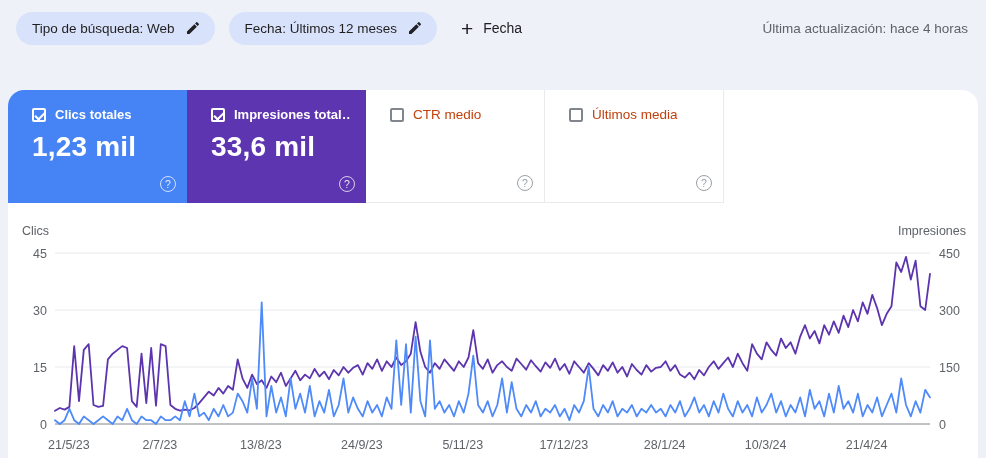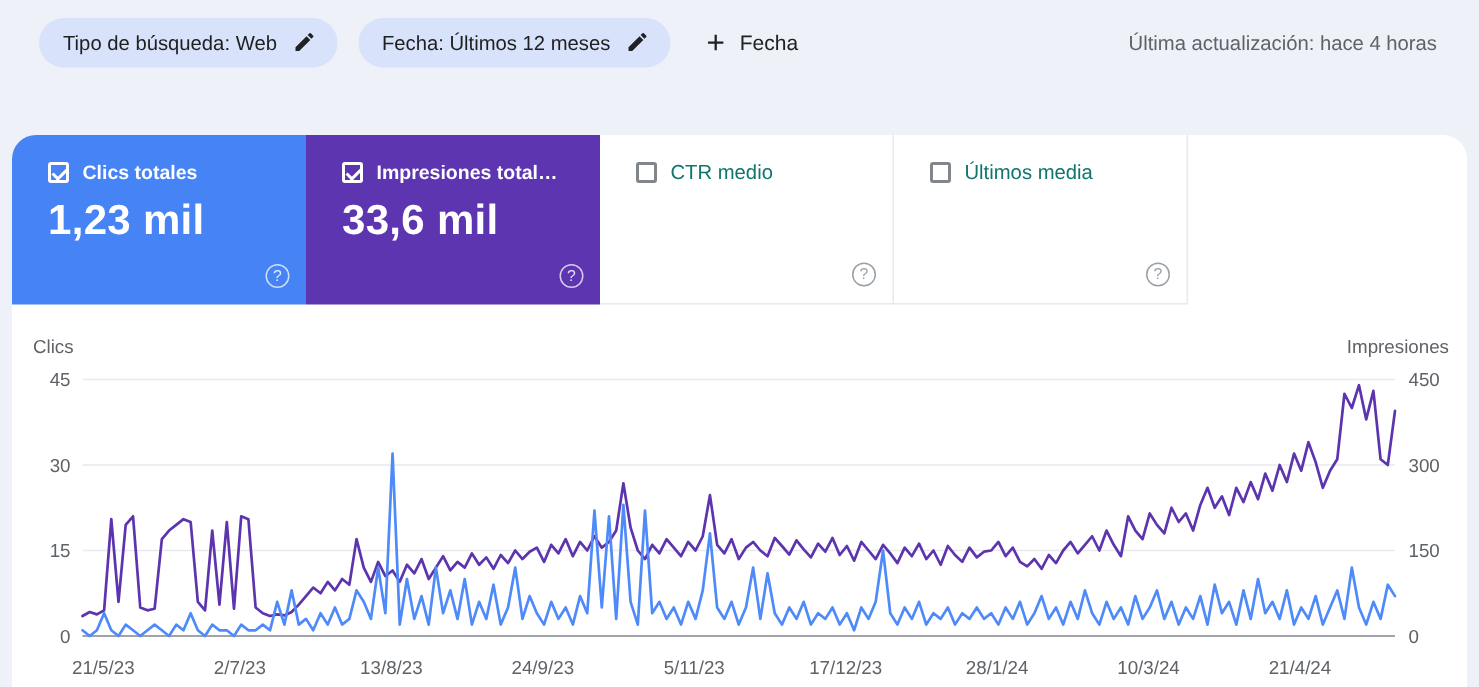--- a/index.html
+++ b/index.html
@@ -6,21 +6,21 @@
   html,body { width:986px; height:458px; overflow:hidden; }
   body {
     font-family:"Liberation Sans","DejaVu Sans",sans-serif;
     background:#eef1f8;
     position:relative;
     color:#202124;
   }
   
   .topbar {
     position:absolute; left:0; top:0; width:986px; height:56px;
-    display:flex; align-items:center; padding:0 26px; gap:14px;
+    display:flex; align-items:center; padding:0 16px; gap:14px;
   }
   .chip {
     display:inline-flex; align-items:center; gap:10px;
     background:#d9e2fb; border-radius:17px; height:33px;
     padding:0 14px 0 16px; font-size:13.5px; color:#1f1f1f;
     cursor:pointer; white-space:nowrap;
   }
   .chip svg { display:block; }
   .new-btn {
     display:inline-flex; align-items:center; gap:10px; height:33px;
@@ -32,39 +32,39 @@
     margin-left:auto; font-size:13.5px; color:#5f6368; padding-right:2px;
   }
   
   .panel {
     position:absolute; left:8px; right:8px; top:90px; bottom:0;
     background:#ffffff; border-radius:16px 16px 0 0;
   }
   
   .cards { display:flex; height:113px; }
   .card {
-    width:196px; height:113px; position:relative; padding:17px 16px 4px 24px;
+    width:179px; height:113px; position:relative; padding:17px 16px 4px 24px;
     cursor:pointer;
   }
   .card.colored-0 { border-radius:16px 0 0 0; }
   .card.plain { background:#fff; border-right:1px solid #e8eaed; border-bottom:1px solid #e8eaed; }
   .card.plain.first-plain { border-left:0; }
   .card-top { display:flex; align-items:center; gap:9px; }
   .cbx {
     width:14px; height:14px; border-radius:2px; flex:0 0 auto;
     border:2px solid #fff; position:relative;
   }
   .card.plain .cbx { border:2px solid #80868b; }
   .cbx.checked::after {
     content:""; position:absolute; left:1px; top:4px; width:8px; height:4px;
     border-left:2px solid #fff; border-bottom:2px solid #fff;
     transform:rotate(-45deg); margin-top:-2px;
   }
   .card-label { font-size:13px; font-weight:700; color:#fff; white-space:nowrap; overflow:hidden; }
-  .card.plain .card-label { color:#0f766e; font-weight:400; font-size:13.5px; }
+  .card.plain .card-label { color:#c2410c; font-weight:400; font-size:13.5px; }
   .card-value { margin-top:9px; font-size:28px; color:#fff; letter-spacing:0.2px;font-weight:bold; }
   .card.plain .card-value { color:#5f6368; }
   .help {
     position:absolute; right:11px; bottom:11px; width:16px; height:16px;
     border-radius:50%; font-size:10.5px; line-height:14px; text-align:center;
     border:1.5px solid rgba(255,255,255,0.75); color:rgba(255,255,255,0.85);
     cursor:pointer;
   }
   .card.plain .help { border-color:#9aa0a6; color:#9aa0a6; }
   

